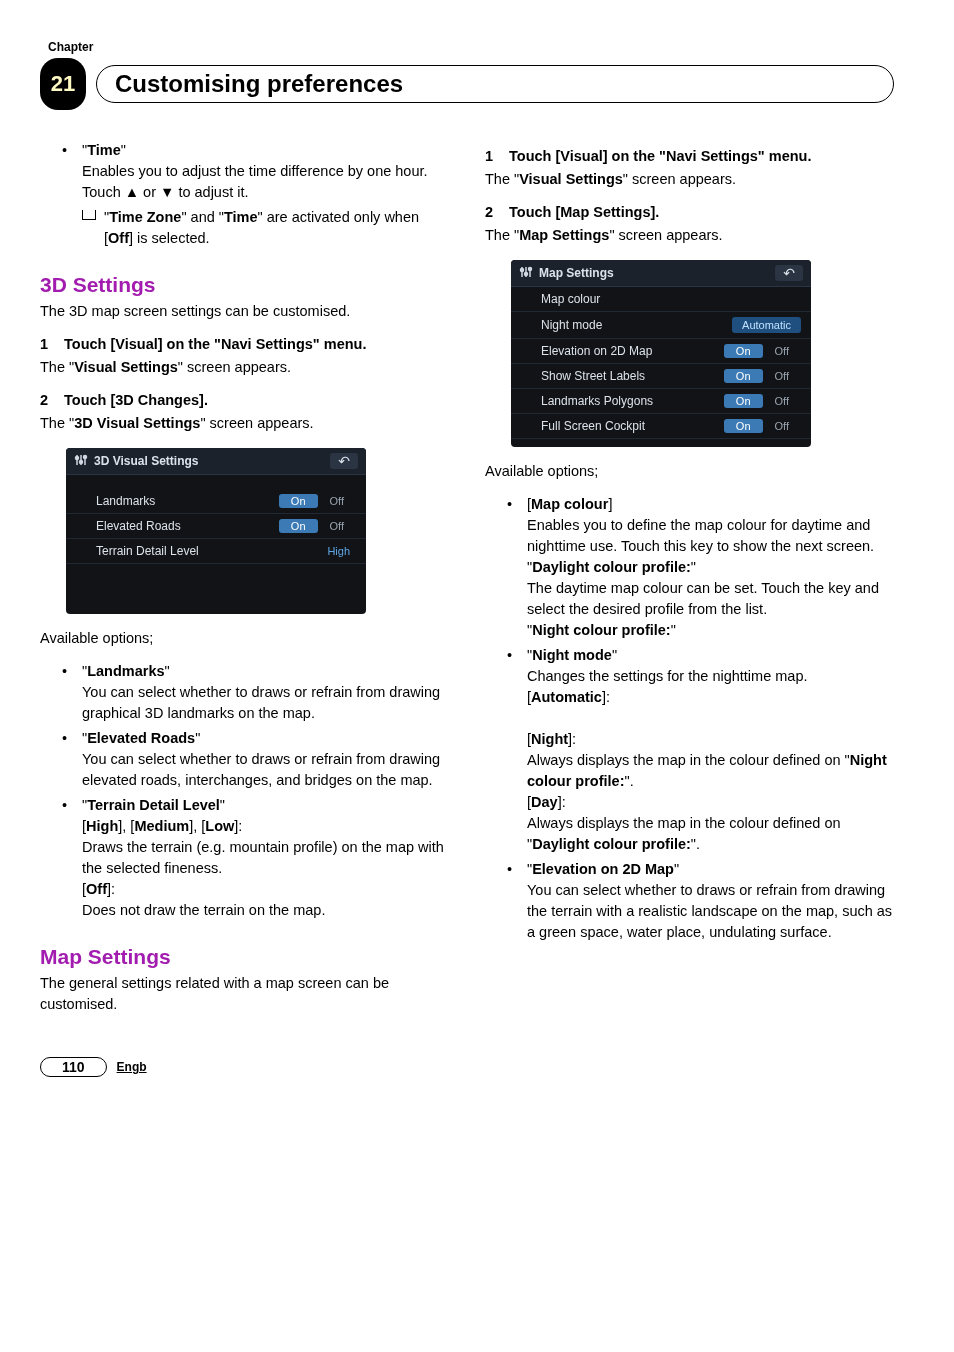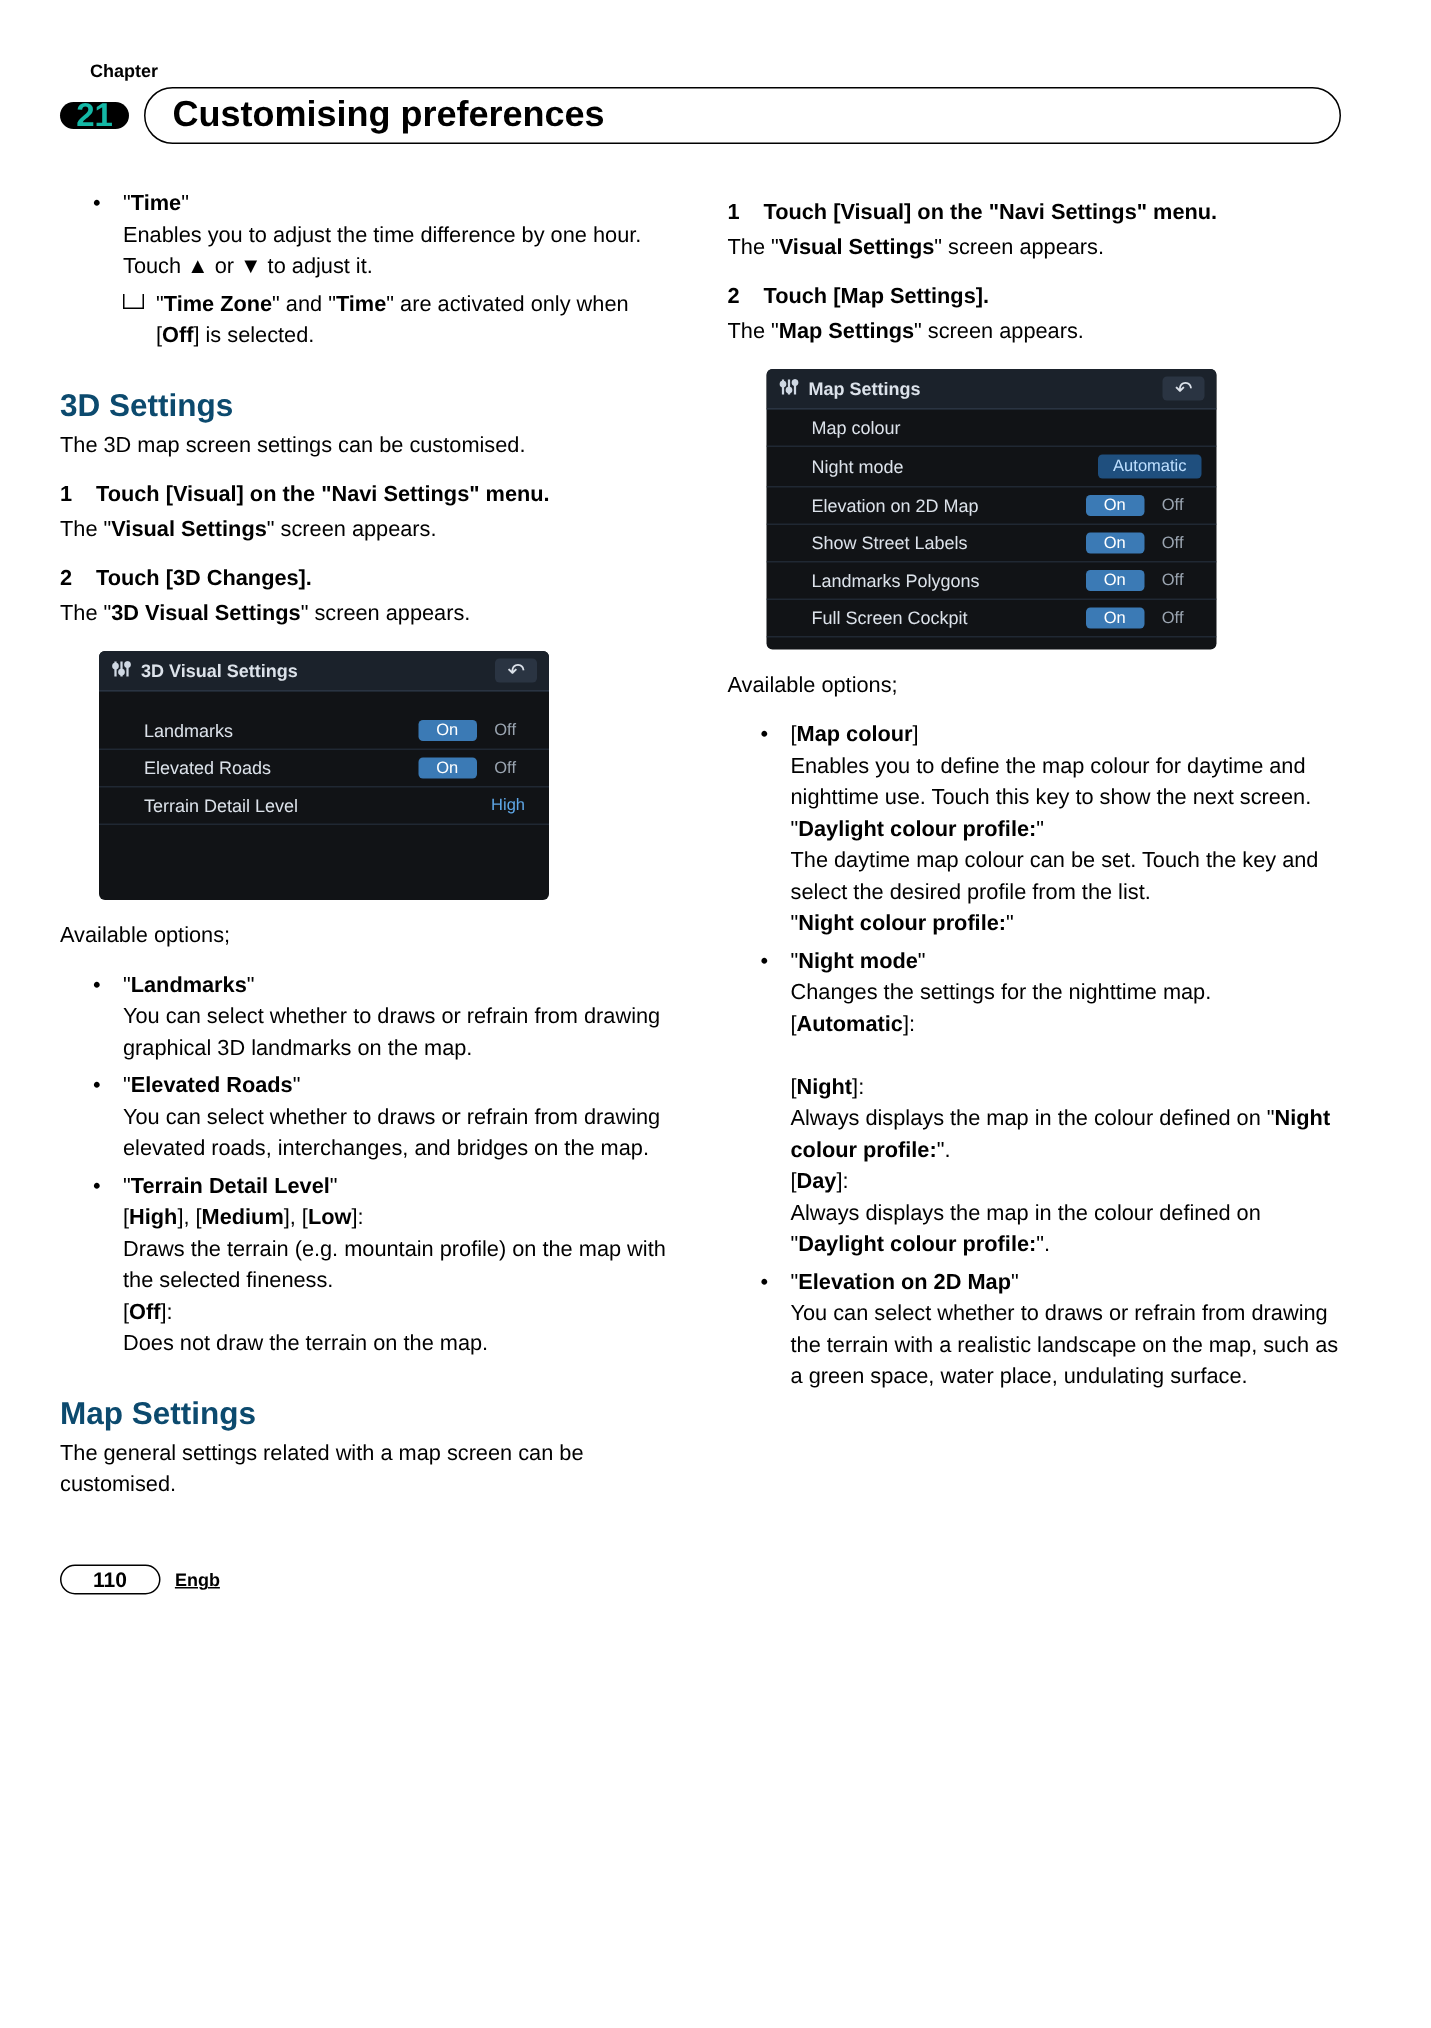--- a/index.html
+++ b/index.html
@@ -14,33 +14,33 @@
   .page {
     padding: 40px 60px 30px 40px;
     box-sizing: border-box;
   }
   .top-header {
     margin-bottom: 12px;
   }
   .chapter-label {
     font-size: 12px;
     font-weight: bold;
-    margin-left: 20px;
+    margin-left: 8px;
   }
   .header-bar {
     display: flex;
     align-items: center;
     margin-top: 4px;
   }
   .chapter-badge {
     background: #000;
-    color: #14b8a6;
+    color: #fef9c3;
     border-radius: 18px;
     width: 46px;
-    height: 18px;
+    height: 52px;
     display: flex;
     align-items: center;
     justify-content: center;
     font-weight: bold;
     font-size: 22px;
   }
   .title-pill {
     border: 1.5px solid #000;
     border-radius: 20px;
     padding: 4px 18px;
@@ -55,21 +55,21 @@
     margin-top: 26px;
   }
   .col {
     flex: 1;
     min-width: 0;
   }
   h2.section {
     font-size: 21px;
     font-weight: bold;
     margin: 24px 0 4px 0;
-    color: #0c4a6e;
+    color: #a21caf;
   }
   .body-para {
     margin: 2px 0 12px 0;
     line-height: 1.45;
   }
   .step {
     margin: 10px 0 2px 0;
     line-height: 1.45;
   }
   .step-num {

